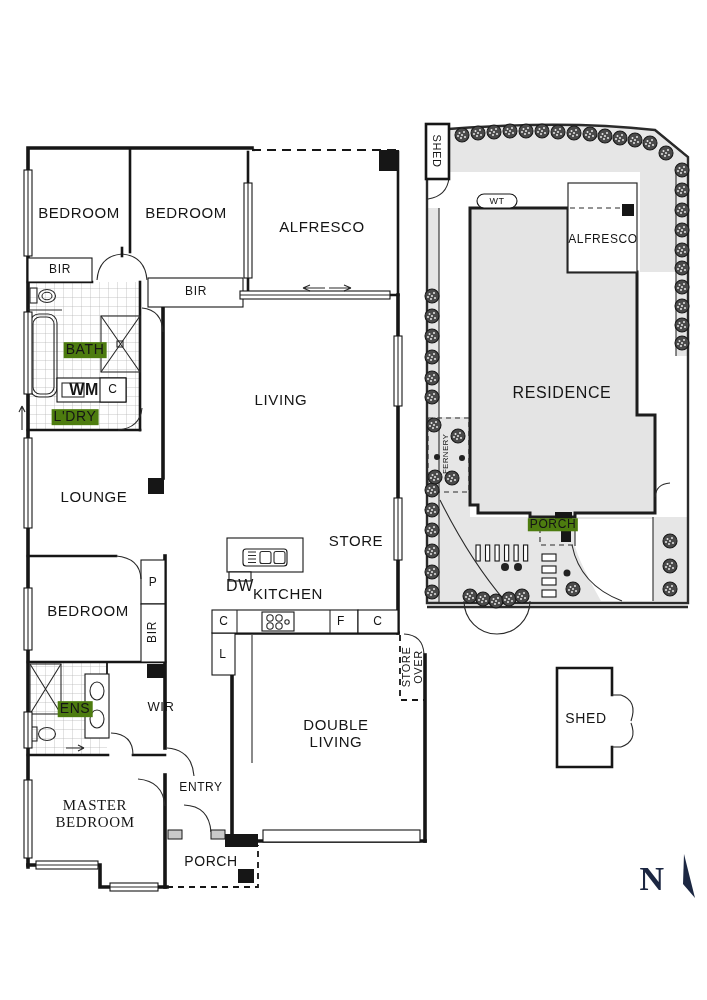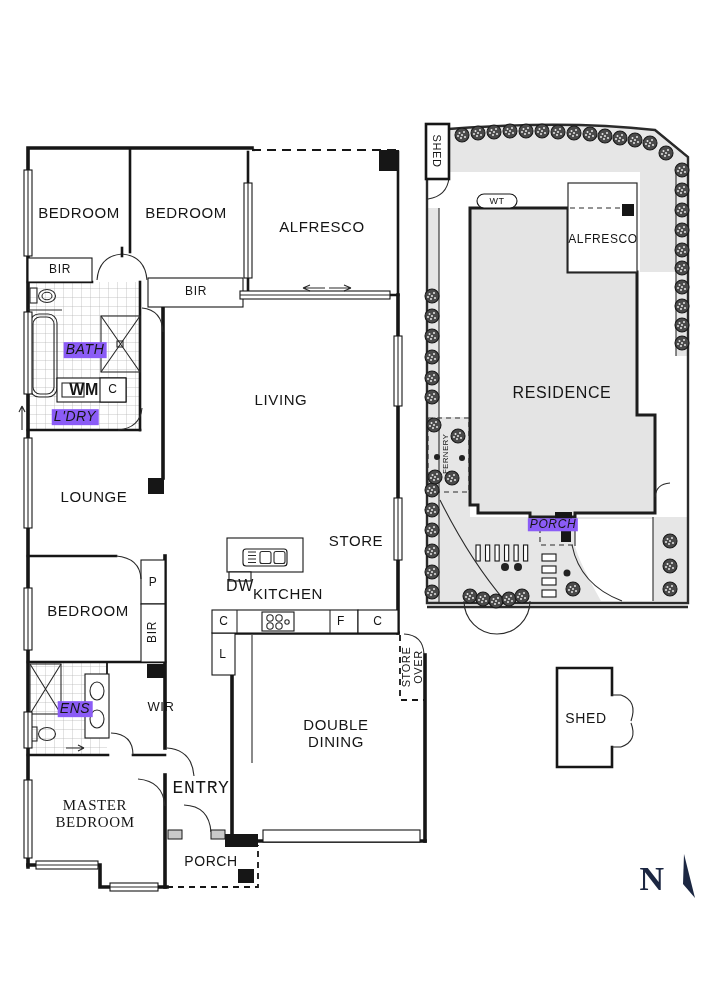--- a/index.html
+++ b/index.html
@@ -2,21 +2,21 @@
 <html><head>
 <meta charset="utf-8">
 <style>
   html,body{margin:0;padding:0;background:#fff;}
   #plan{position:relative;width:707px;height:1000px;background:#fff;font-family:"Liberation Sans",sans-serif;overflow:hidden;}
   #plan svg{position:absolute;left:0;top:0;}
   .lbl{position:absolute;transform:translate(-50%,-50%);white-space:pre-line;text-align:center;
        color:#151515;letter-spacing:.6px;line-height:1.12;}
   .rotccw{transform:translate(-50%,-50%) rotate(-90deg);}
   .rotcw{transform:translate(-50%,-50%) rotate(90deg);}
-  .bgw{background:#8b5cf6;padding:0 2px;font-style:italic;}
+  .bgw{background:#4d7c0f;padding:0 2px;}
   .serif{font-family:"Liberation Serif",serif;font-weight:700;}
   
   .w4{stroke:#161616;stroke-width:3.6;fill:none;stroke-linecap:square;}
   .w3{stroke:#161616;stroke-width:2.6;fill:none;stroke-linecap:square;}
   .w2{stroke:#161616;stroke-width:1.8;fill:none;}
   .t{stroke:#2a2a2a;stroke-width:1.1;fill:none;}
   .blk{fill:#161616;stroke:none;}
   .wf{fill:#fff;stroke:#161616;stroke-width:1.1;}
   .grey{fill:#e6e6e6;stroke:none;}
   .dsh{stroke:#161616;stroke-width:2.2;fill:none;stroke-dasharray:9 6;}
@@ -372,26 +372,26 @@
   <div class="lbl" style="left:356px;top:541px;font-size:15px;">STORE</div>
   <div class="lbl" style="left:288px;top:594px;font-size:15px;">KITCHEN</div>
   <div class="lbl" style="left:240px;top:586px;font-size:16px;">DW</div>
   <div class="lbl" style="left:224px;top:622px;font-size:12px;">C</div>
   <div class="lbl" style="left:341px;top:622px;font-size:12px;">F</div>
   <div class="lbl" style="left:378px;top:622px;font-size:12px;">C</div>
   <div class="lbl" style="left:223px;top:655px;font-size:12px;">L</div>
   <div class="lbl rotccw" style="left:412px;top:667px;font-size:11px;">STORE
 OVER</div>
   <div class="lbl" style="left:336px;top:734px;font-size:15px;">DOUBLE
-DINING</div>
+LIVING</div>
   <div class="lbl bgw" style="left:75px;top:709px;font-size:14px;">ENS</div>
   <div class="lbl" style="left:129px;top:707px;font-size:13px;margin-left:32px;">WIR</div>
   <div class="lbl" style="left:95px;top:814px;font-size:15px;font-family:Liberation Serif, serif;">MASTER
 BEDROOM</div>
-  <div class="lbl" style="left:201px;top:788px;font-size:18px;font-family:Liberation Mono, monospace;">ENTRY</div>
+  <div class="lbl" style="left:201px;top:788px;font-size:12px;">ENTRY</div>
   <div class="lbl" style="left:211px;top:862px;font-size:14px;">PORCH</div>
 
   <div class="lbl rotcw" style="left:437px;top:151px;font-size:11px;">SHED</div>
   <div class="lbl" style="left:497px;top:201px;font-size:9px;">WT</div>
   <div class="lbl" style="left:603px;top:240px;font-size:12px;">ALFRESCO</div>
   <div class="lbl" style="left:562px;top:393px;font-size:16px;">RESIDENCE</div>
   <div class="lbl rotccw" style="left:446px;top:454px;font-size:8px;letter-spacing:.3px;">FERNERY</div>
   <div class="lbl bgw" style="left:553px;top:525px;font-size:12px;">PORCH</div>
 
   <div class="lbl" style="left:586px;top:719px;font-size:14px;">SHED</div>

